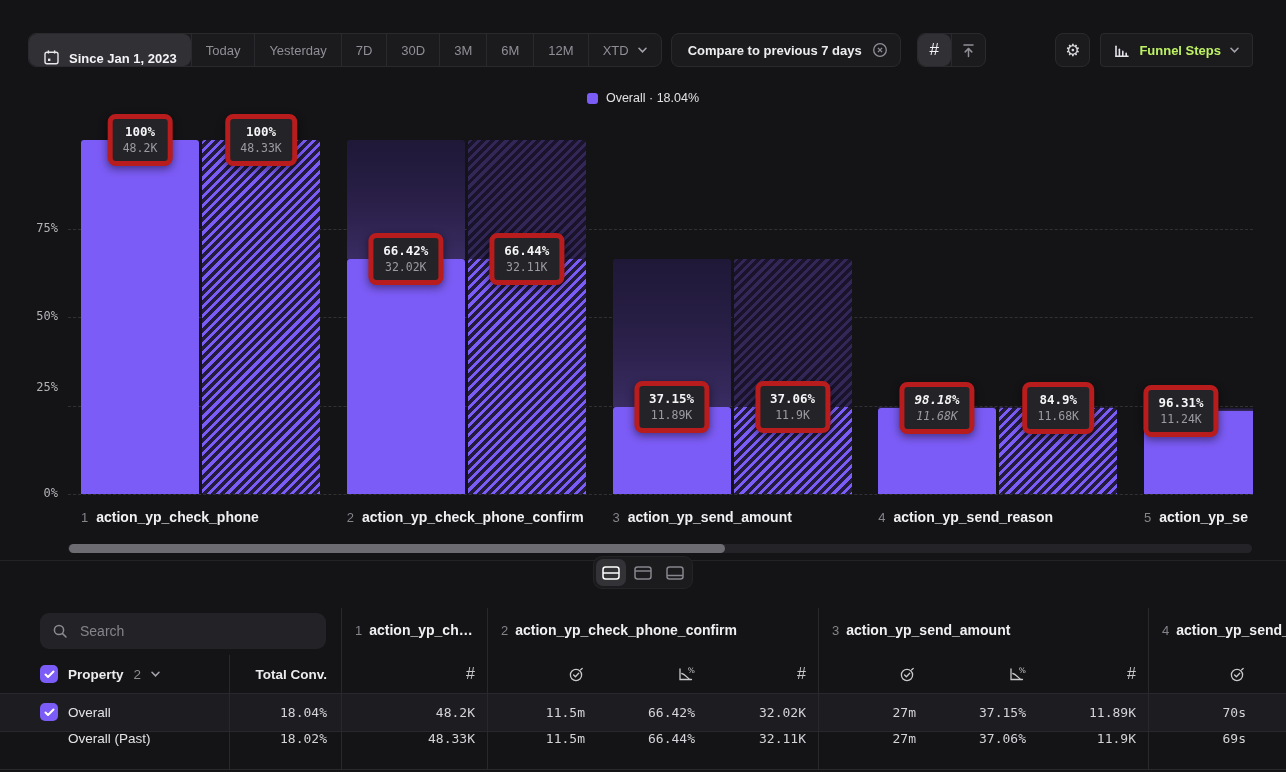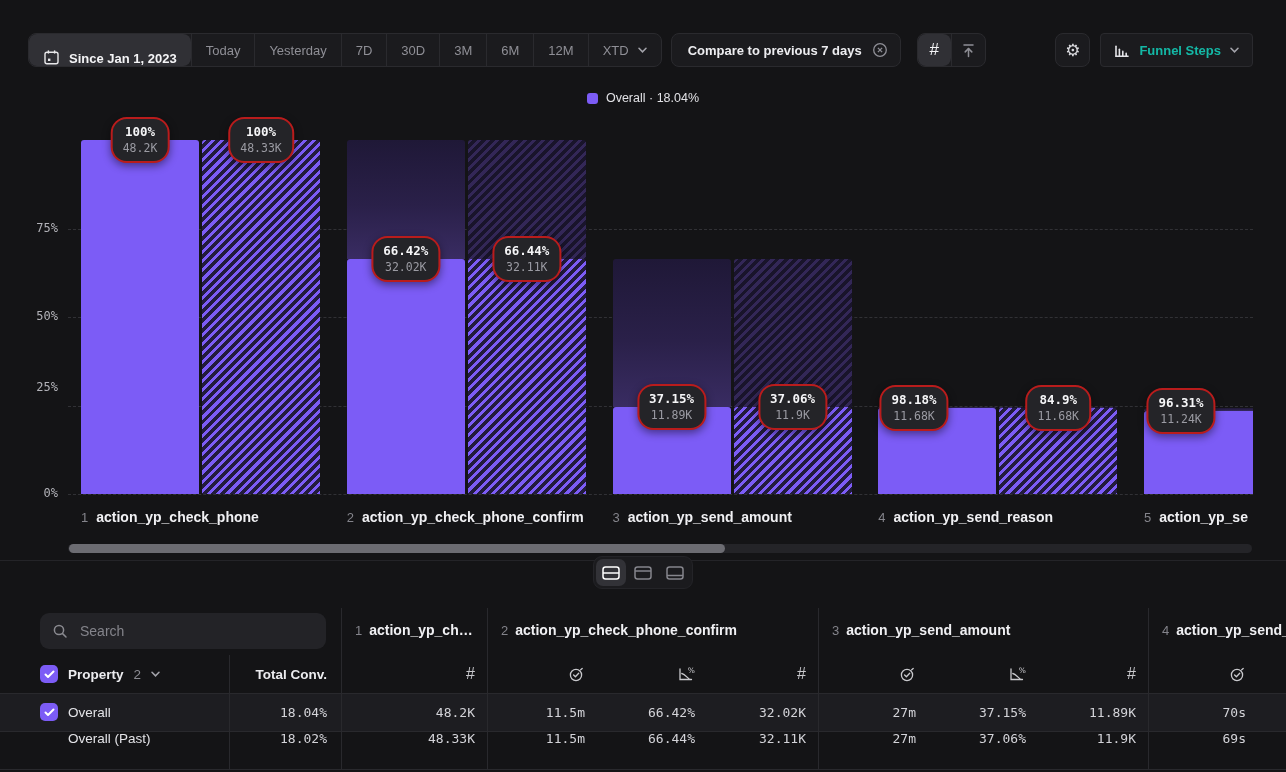--- a/index.html
+++ b/index.html
@@ -18,38 +18,38 @@
         background:#1b1b1e;border:1px solid #2a2a2e;border-radius:8px;margin-left:9px;}
   .toggle{margin-left:16px;}
   .tseg{width:33px;display:flex;align-items:center;justify-content:center;color:#8f8f96;border-left:1px solid #2a2a2e;}
   .tseg:first-child{border-left:none;}
   .tseg.selected{background:#303035;border-radius:8px;color:#f4f4f6;}
   .toggle-hash{font-size:17px;font-weight:400;}
   .spacer{flex:1;}
   .icon-btn{width:33px;display:flex;align-items:center;justify-content:center;background:#1b1b1e;border:1px solid #2a2a2e;border-radius:8px;}
   .gear{font-size:17px;color:#d9d9dd;line-height:1;}
   .funnel-btn{margin-left:10px;display:flex;align-items:center;gap:9px;padding:0 13px;font-size:13px;font-weight:700;
-        color:#14b8a6;background:#1b1b1e;border:1px solid #2a2a2e;border-radius:4px;}
+        color:#bef264;background:#1b1b1e;border:1px solid #2a2a2e;border-radius:4px;}
 
   
   .legend{position:absolute;top:91px;left:0;right:0;display:flex;justify-content:center;align-items:center;gap:8px;
           font-size:12.5px;color:#e2e2e6;}
   .legend-swatch{width:11px;height:11px;border-radius:3px;background:#7c5cf6;}
 
   
   #chart{position:absolute;left:0;top:0;width:1253px;height:536px;overflow:hidden;}
   .gridline{position:absolute;left:68px;width:1185px;height:0;border-top:1px dashed #4a4a4f;opacity:.55;}
   .ytick{position:absolute;left:14px;width:44px;text-align:right;font-size:12px;color:#b2b2b8;}
   .bar{position:absolute;border-radius:3px 3px 0 0;}
   .bar.cur{background:#7c5cf6;}
   .bar.past{background:repeating-linear-gradient(135deg,#7c5cf6 0 3px,#221b3d 3px 6.5px);}
   .drop{position:absolute;border-radius:3px 3px 0 0;}
   .drop.cur{background:linear-gradient(180deg,#1f1837 0%,#2a2049 55%,#392c62 100%);}
   .drop.past{background:repeating-linear-gradient(135deg,#332757 0 3px,#19142b 3px 6.5px);}
-  .badge{position:absolute;transform:translate(-50%,-50%);background:#242428;border:2px solid #b91c1c;border-radius:16px;
+  .badge{position:absolute;transform:translate(-50%,-50%);background:#242428;border:5px solid #b91c1c;border-radius:8px;
          padding:5px 10px 6px;text-align:center;z-index:6;box-shadow:0 3px 8px rgba(0,0,0,.45);}
   .badge .p{font-family:"DejaVu Sans Mono",monospace;font-size:12.5px;font-weight:700;color:#f5f5f7;}
   .badge .c{font-family:"DejaVu Sans Mono",monospace;font-size:11.5px;color:#9b9ba3;margin-top:2px;}
   .xlab{position:absolute;top:509px;display:flex;gap:8px;align-items:baseline;white-space:nowrap;}
   .xlab .n{color:#84848b;font-size:13px;}
   .xlab .t{color:#f0f0f3;font-size:14px;font-weight:700;}
 
   
   .sb-track{position:absolute;left:68px;top:544px;width:1184px;height:9px;background:#242428;border-radius:5px;}
   .sb-thumb{position:absolute;left:1px;top:0;width:656px;height:9px;background:#6c6c72;border-radius:5px;}
@@ -229,21 +229,21 @@
       <div class="badge" style="left: 792.5px; top: 406.845px;">
         <div class="p">37.06%</div>
         <div class="c">11.9K</div>
       </div>
       <div class="xlab" style="left: 612.5px;">
         <span class="n">3</span>
         <span class="t">action_yp_send_amount</span>
       </div>
       <div class="drop cur" style="left: 878.25px; top: 406.668px; width: 118px; height: 1.593px;"></div>
       <div class="bar cur" style="left: 878.25px; top: 408.261px; width: 118px; height: 85.7388px;"></div>
-      <div class="badge" style="left: 914px; top: 408.261px;">
+      <div class="badge" style="left: 937px; top: 408.261px; font-style: italic;">
         <div class="p">98.18%</div>
         <div class="c">11.68K</div>
       </div>
       <div class="drop past" style="left: 999.25px; top: 406.845px; width: 118px; height: 1.593px;"></div>
       <div class="bar past" style="left: 999.25px; top: 408.438px; width: 118px; height: 85.5618px;"></div>
       <div class="badge" style="left: 1058.25px; top: 408.438px;">
         <div class="p">84.9%</div>
         <div class="c">11.68K</div>
       </div>
       <div class="xlab" style="left: 878.25px;">

